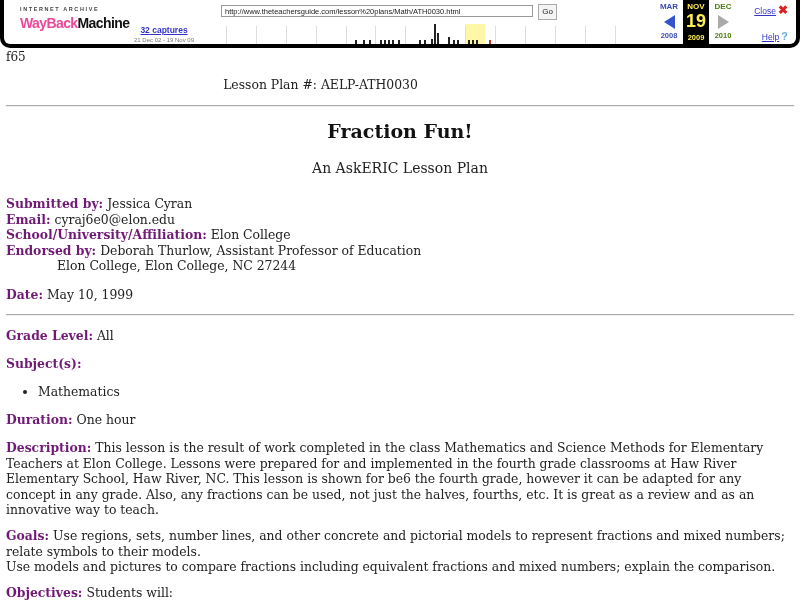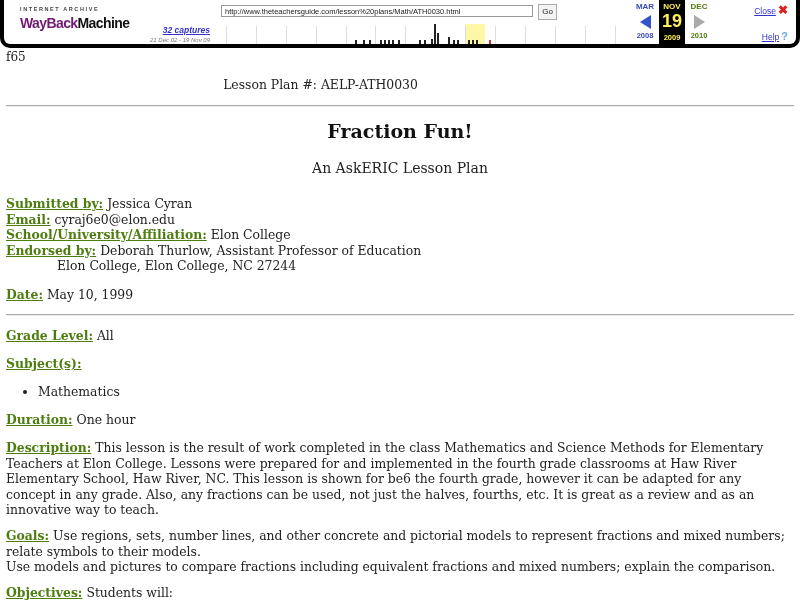--- a/index.html
+++ b/index.html
@@ -7,36 +7,36 @@
          font-family: "DejaVu Serif", serif; color: #222; }
 
   
   #wm-toolbar { position: absolute; left: 0; top: 0; width: 792px; height: 44px;
     border: 4px solid #000; border-top: none; border-radius: 0 0 10px 10px;
     background: #fff; font-family: "Liberation Sans", sans-serif; box-sizing: content-box; }
   .wm-logo { position: absolute; left: 16px; top: 6px; width: 84px; height: 32px; }
   .wm-logo .ia { font-size: 5.5px; letter-spacing: 1.6px; color: #444; font-weight: bold; white-space: nowrap; }
   .wm-logo .wbm { margin-top: 3px; font-size: 14px; font-weight: bold; letter-spacing: -0.6px; line-height: 16px;
     font-family: "Liberation Sans Narrow", "Liberation Sans", sans-serif; white-space: nowrap; }
-  .wbm .way { color: #701a75; }
+  .wbm .way { color: #ec4899; }
   .wbm .mach { color: #111; }
-  .wm-captures { position: absolute; left: 130px; top: 25px; width: 76px; text-align: right; font-style: italic; }
+  .wm-captures { position: absolute; left: 122px; top: 25px; width: 76px; text-align: center; }
   .wm-captures a { font-size: 8.5px; color: #3333cc; font-weight: bold; text-decoration: underline; display: block; }
   .wm-captures .range { font-size: 6px; color: #777; margin-top: 2px; white-space: nowrap; }
   .wm-url { position: absolute; left: 217px; top: 5px; width: 312px; height: 12px; border: 1px solid #999;
     font-size: 7.5px; line-height: 12px; padding: 0 3px; color: #222; white-space: nowrap; overflow: hidden;
     box-sizing: border-box; font-family: "Liberation Sans", sans-serif; }
   .wm-go { position: absolute; left: 534px; top: 4px; width: 19px; height: 16px; border: 1px solid #aaa;
     background: #f4f4f4; font-size: 8px; line-height: 14px; text-align: center; box-sizing: border-box; }
   .wm-spark { position: absolute; left: 208px; top: 22px; width: 424px; height: 22px; }
   .wm-spark .yr { position: absolute; top: 4px; width: 1px; height: 18px; background: #ddd; }
   .wm-spark .cur { position: absolute; left: 253px; top: 2px; width: 20px; height: 20px; background: #fff7a8; }
   .wm-spark .bar { position: absolute; bottom: 0; width: 2px; background: #222; }
   .wm-spark .bar.red { background: #cc3333; }
-  .wm-months { position: absolute; left: 628px; top: 0; width: 80px; height: 44px; }
+  .wm-months { position: absolute; left: 652px; top: 0; width: 80px; height: 44px; }
   .wm-months .col { position: absolute; top: 0; width: 26px; height: 44px; text-align: center; font-weight: bold; }
   .wm-months .col .m { font-size: 8px; margin-top: 2px; }
   .wm-months .col .d { font-size: 18px; line-height: 20px; }
   .wm-months .col .y { font-size: 7.5px; margin-top: 2px; }
   .col.prev { left: 0; color: #3b4bb5; }
   .col.now { left: 27px; background: #000; color: #ffee55; }
   .col.next { left: 54px; color: #4d7c0f; }
   .arrow-left { width: 0; height: 0; margin: 4px auto 0; border-top: 7px solid transparent; border-bottom: 7px solid transparent;
     border-right: 11px solid #3355cc; }
   .arrow-right { width: 0; height: 0; margin: 4px auto 0; border-top: 7px solid transparent; border-bottom: 7px solid transparent;
@@ -46,21 +46,21 @@
   .wm-close .x { color: #dd2222; font-weight: bold; font-size: 12px; margin-left: 2px; }
   .wm-help { position: absolute; right: 8px; top: 30px; font-size: 8.5px; color: #3333cc; }
   .wm-help a { color: #3333cc; text-decoration: underline; }
   .wm-help .q { color: #66aadd; font-weight: bold; font-size: 11px; margin-left: 2px; }
   .stray { position: absolute; left: 6px; top: 50px; font-size: 12px; }
   .plan-no { position: absolute; left: 0; width: 641px; top: 77px; text-align: center; font-size: 12.4px; }
   .hr { position: absolute; left: 6px; width: 788px; height: 0; border-top: 1px solid #aaa; border-bottom: 1px solid #eee; }
   .title { position: absolute; left: 0; width: 800px; top: 120px; text-align: center; font-size: 19px; font-weight: bold; color: #111; }
   .subtitle { position: absolute; left: 0; width: 800px; top: 160px; text-align: center; font-size: 14px; }
   .block { position: absolute; left: 6px; width: 788px; font-size: 12.4px; line-height: 15.6px; }
-  .block b { color: #4d7c0f; text-decoration: underline; }
+  .block b { color: #701a75; }
   .indent { padding-left: 51px; }
   ul.subj { margin: 0; padding-left: 32px; }
   ul.subj li { list-style: disc; }
 </style>
 </head>
 <body>
 
 <div id="wm-toolbar">
   <div class="wm-logo">
     <div class="ia">INTERNET ARCHIVE</div>

